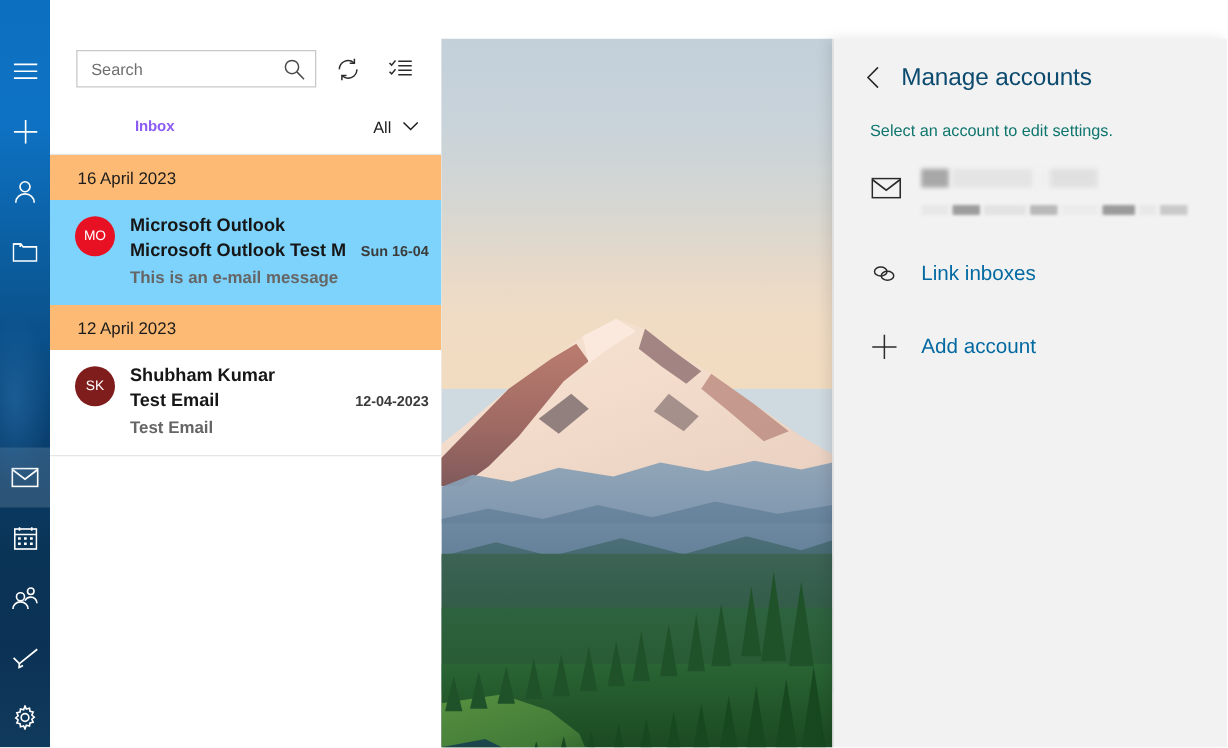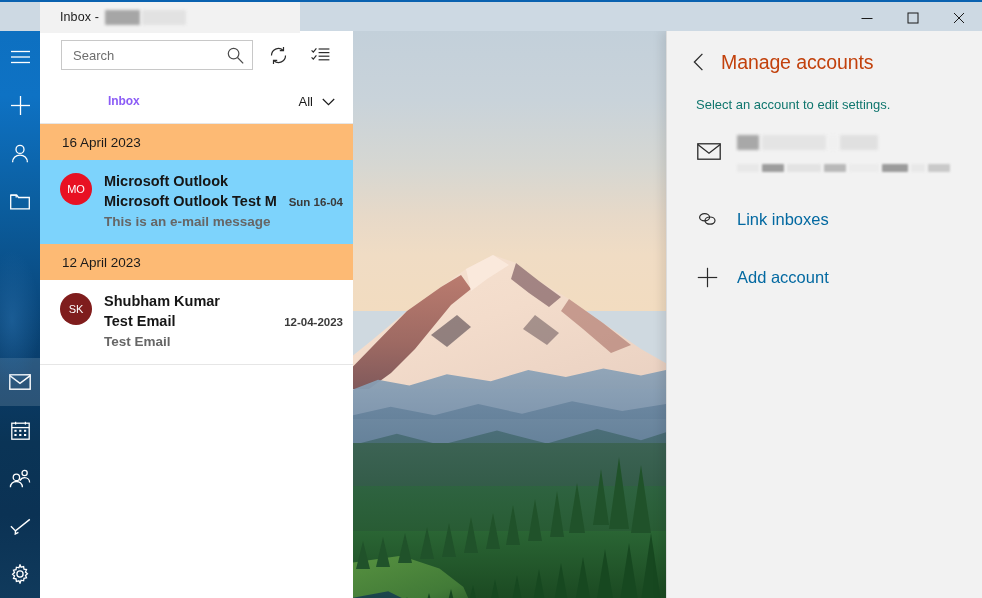--- a/index.html
+++ b/index.html
@@ -301,21 +301,21 @@
     display: flex; align-items: center;
     padding: 18px 0 0 16px;
     height: 44px; box-sizing: border-box;
   }
   .back-btn {
     width: 30px; height: 30px;
     display: flex; align-items: center; justify-content: center;
     color: #2b2b2b;
   }
   .settings-title {
-    font-size: 19.5px; color: #c2410c;
+    font-size: 19.5px; color: #0c4a6e;
     margin-left: 8px; letter-spacing: -.1px;
   }
   .settings-sub {
     font-size: 13px; color: #0f766e;
     padding: 22px 0 0 29px;
   }
   .acct-row {
     display: flex; align-items: center;
     padding: 18px 0 0 30px;
     height: 64px; box-sizing: border-box;
@@ -629,39 +629,14 @@
       <span class="menu-ico">
         <svg width="21" height="21" viewBox="0 0 21 21" fill="none" stroke="currentColor" stroke-width="1.2">
           <line x1="10.5" y1="0.8" x2="10.5" y2="20.2"></line>
             <line x1="0.8" y1="10.5" x2="20.2" y2="10.5"></line>
         </svg>
       </span>
       <span class="menu-label">Add account</span>
     </div>
   </div>
 
-  <div class="titlebar">
-    <div class="titlebar-left">
-      <span class="title-text">
-        <span>Inbox -</span><span class="redact title-redact-a"></span><span class="redact title-redact-b"></span>
-      </span>
-    </div>
-    <div class="win-btns">
-      <div class="win-btn">
-        <svg width="12" height="12" viewBox="0 0 12 12" stroke="currentColor" stroke-width="1">
-            <line x1="0.5" y1="6.5" x2="11.5" y2="6.5"></line>
-          </svg>
-      </div>
-      <div class="win-btn">
-        <svg width="12" height="12" viewBox="0 0 12 12" fill="none" stroke="currentColor" stroke-width="1">
-            <rect x="1" y="1" width="10" height="10"></rect>
-          </svg>
-      </div>
-      <div class="win-btn close">
-        <svg width="12" height="12" viewBox="0 0 12 12" stroke="currentColor" stroke-width="1">
-            <line x1="1" y1="1" x2="11" y2="11"></line>
-            <line x1="11" y1="1" x2="1" y2="11"></line>
-          </svg>
-      </div>
-    </div>
-  </div>
 
 </div>
 
 </body></html>

